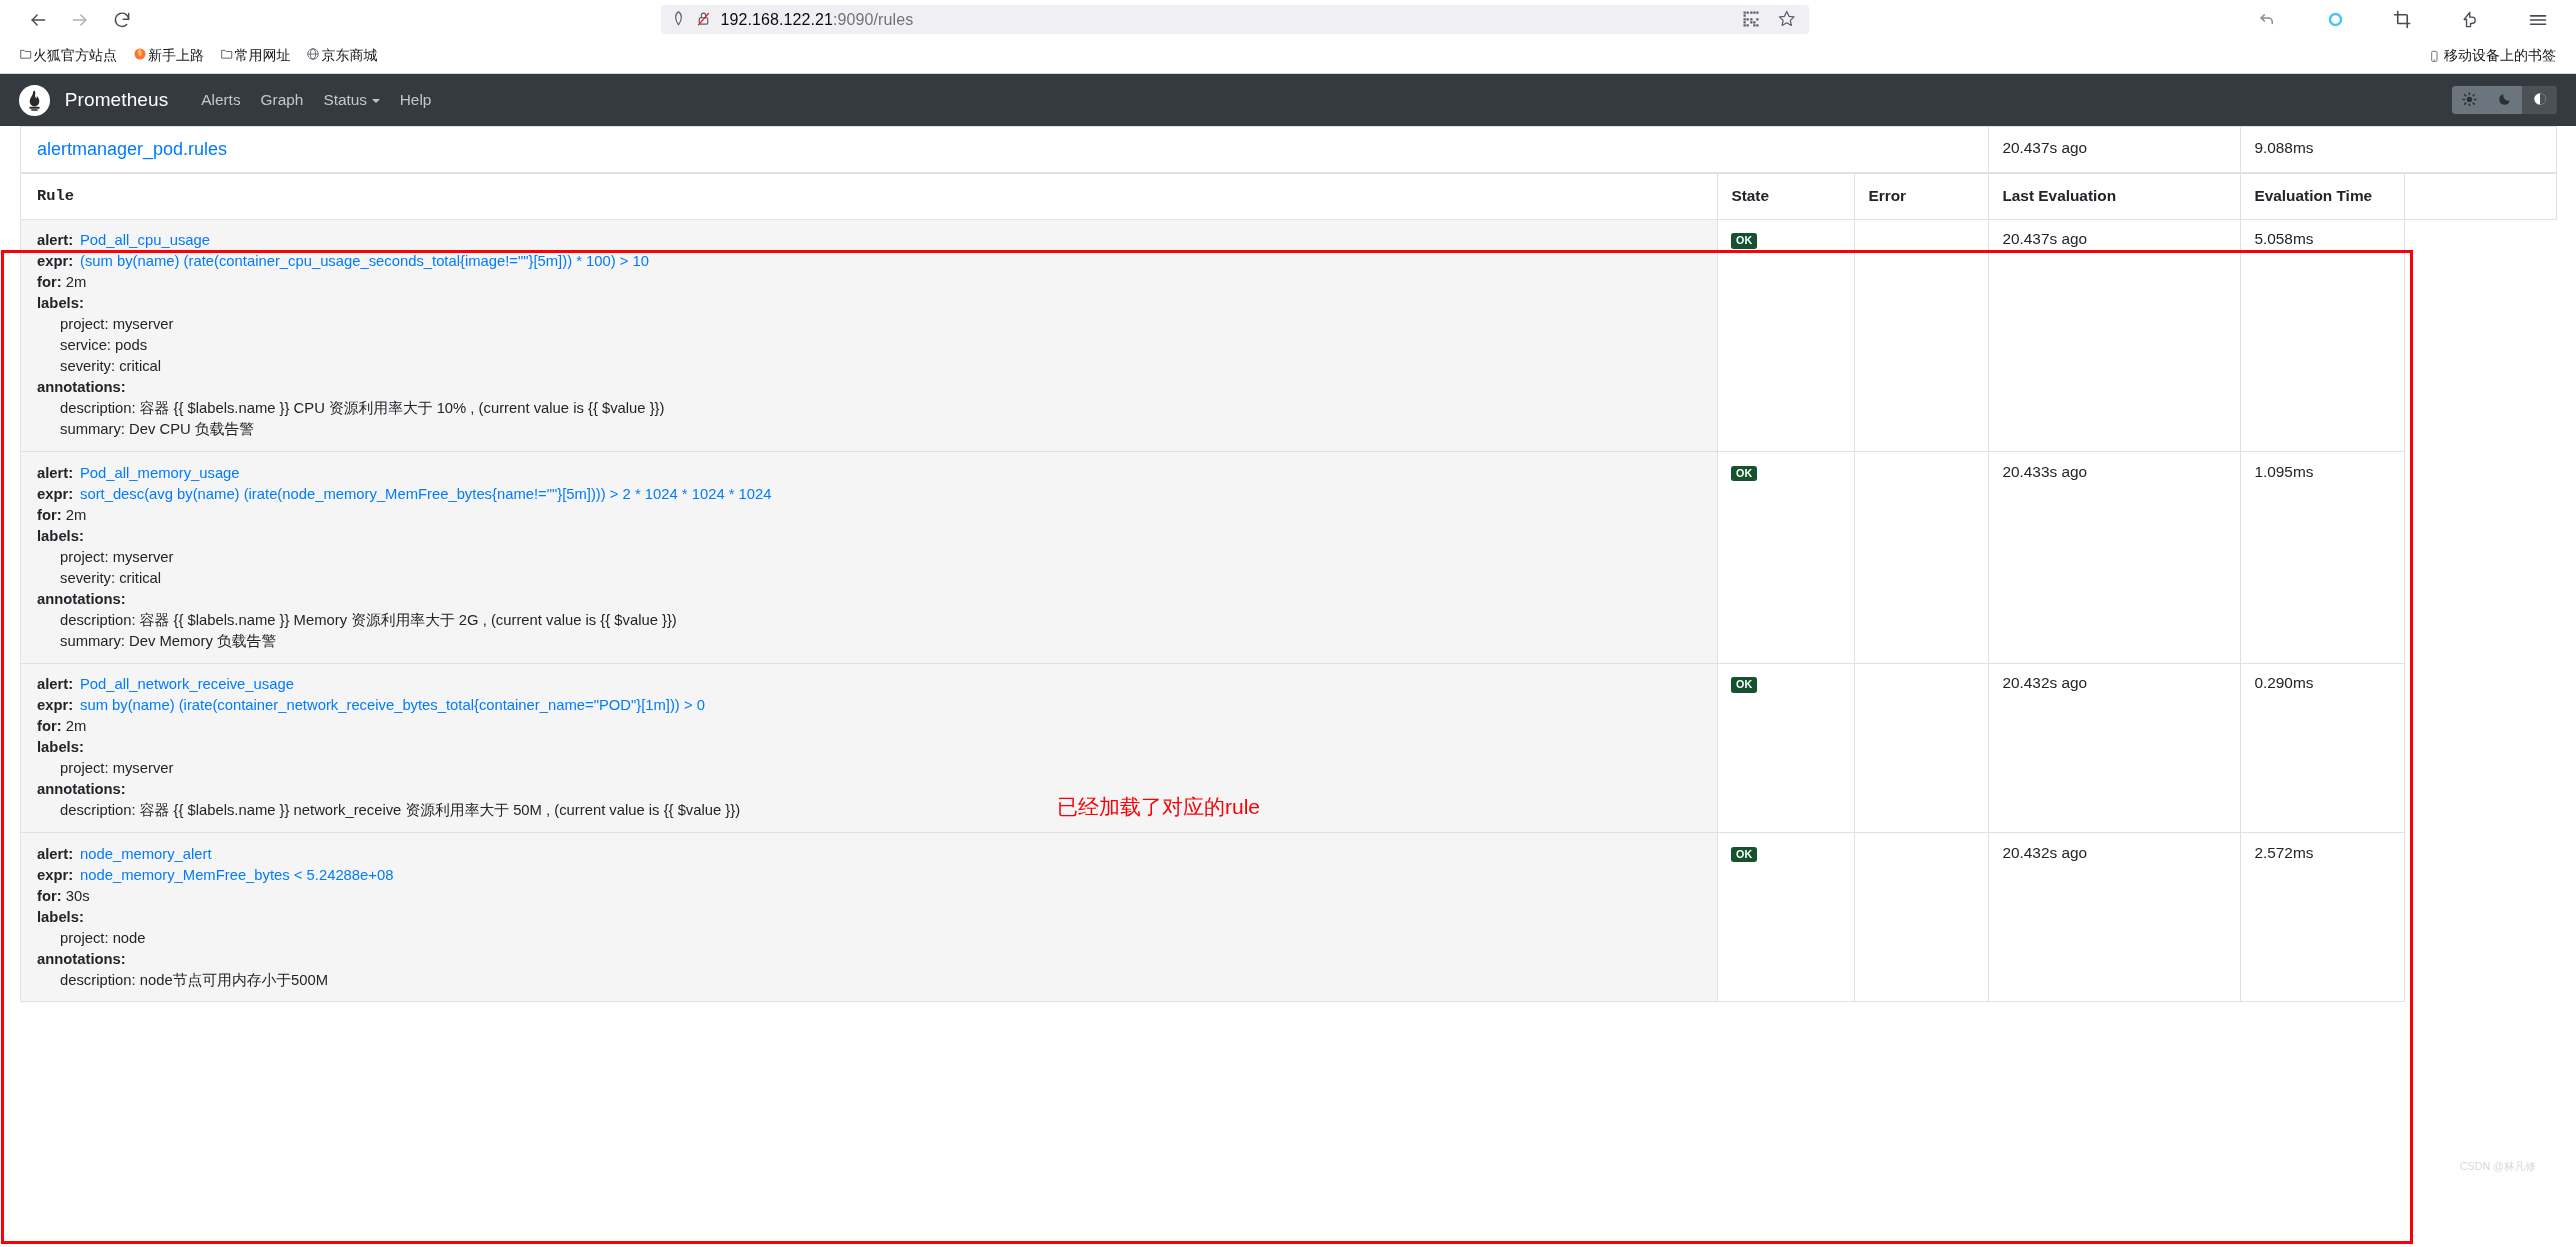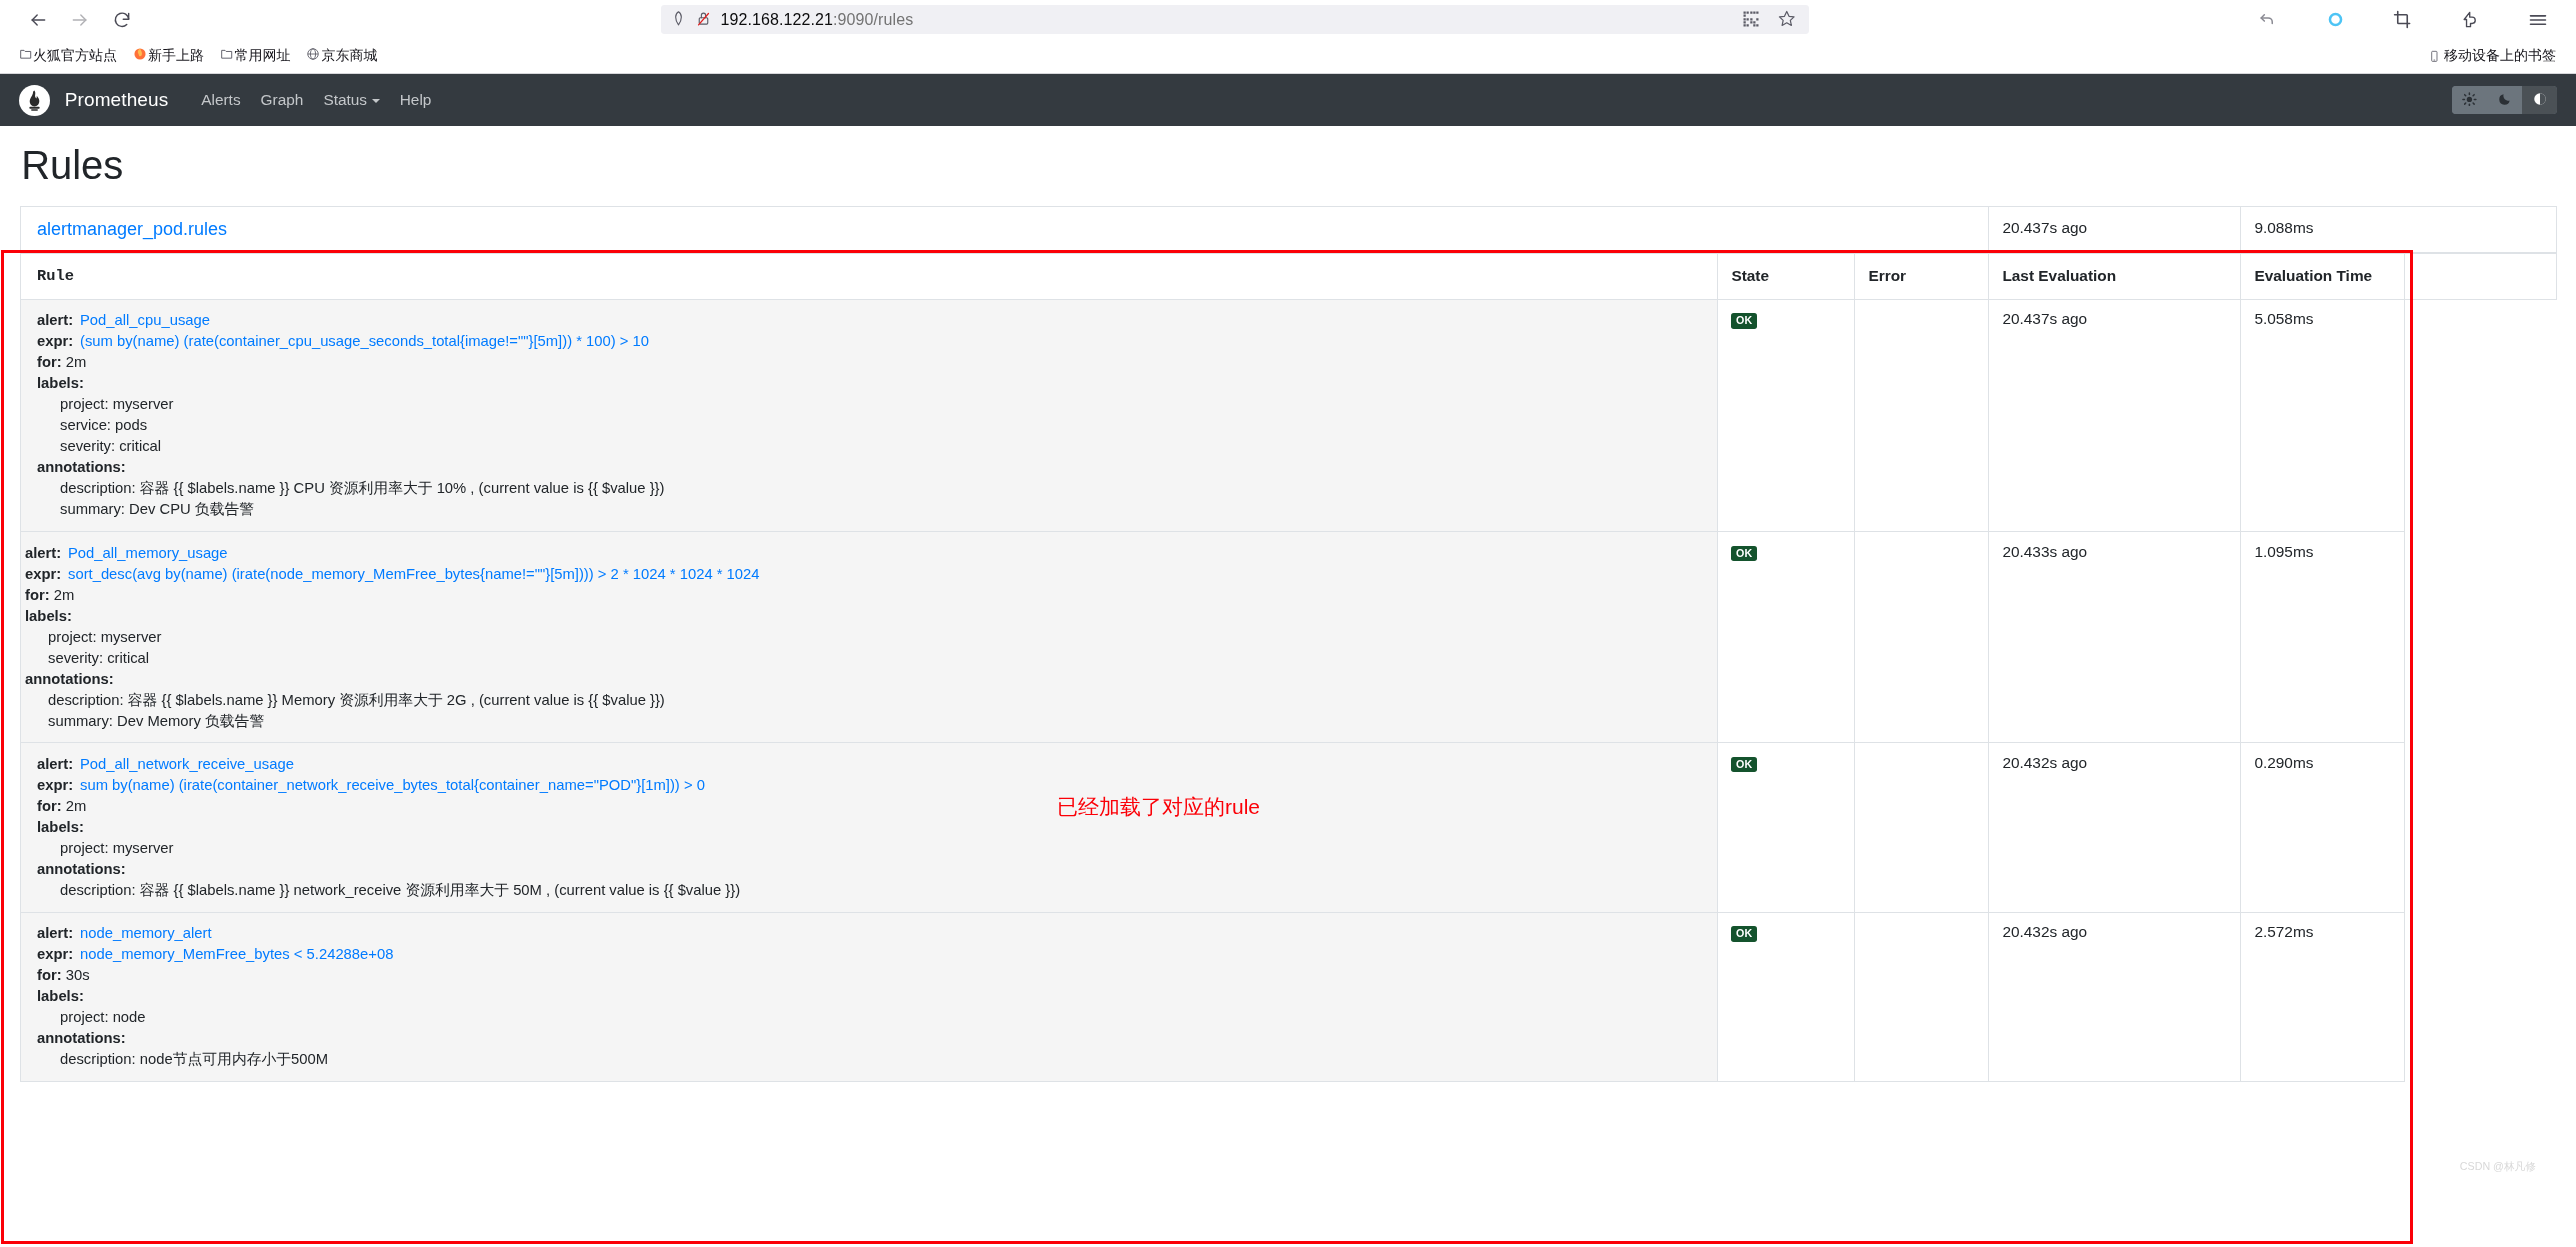--- a/index.html
+++ b/index.html
@@ -495,21 +495,20 @@
           <circle cx="12" cy="12" r="8.6" fill="#ffffff"></circle>
           <path d="M12 3.4 A8.6 8.6 0 0 1 12 20.6 Z" fill="#4b5156"></path>
         </svg>
       </span>
     </div>
   </div>
 </div>
 
 <div id="page">
 
-  <h1 id="page-title">Rules</h1>
 
   <table class="t" id="group-table">
     <colgroup>
       <col class="c-rule">
         <col class="c-state">
         <col class="c-error">
       <col class="c-last">
         <col class="c-eval">
         <col class="c-pad">
     </colgroup>
@@ -557,21 +556,21 @@
             <div class="kv-line indent">description: 容器 {{ $labels.name }} CPU 资源利用率大于 10% , (current value is {{ $value }})</div>
             <div class="kv-line indent">summary: Dev CPU 负载告警</div>
           </td>
           <td class="plain"><span class="badge-ok">OK</span></td>
           <td class="plain"></td>
           <td class="plain">20.437s ago</td>
           <td class="plain">5.058ms</td>
           <td class="plain" style="border-right: none; border-top: none; border-bottom: none;"></td>
         </tr>
         <tr class="rule-row">
-          <td style="padding-left: 4px;">
+          <td style="padding-left: 16px;">
             <div class="kv-line"><span class="k k-w">alert:</span><span class="lnk">Pod_all_memory_usage</span></div>
             <div class="kv-line"><span class="k k-w">expr:</span><span class="lnk">sort_desc(avg by(name) (irate(node_memory_MemFree_bytes{name!=""}[5m]))) &gt; 2 * 1024 * 1024 * 1024</span></div>
             <div class="kv-line"><span class="k">for:</span> <span>2m</span></div>
             <div class="kv-line"><span class="k">labels:</span></div>
             <div class="kv-line indent">project: myserver</div>
             <div class="kv-line indent">severity: critical</div>
             <div class="kv-line"><span class="k">annotations:</span></div>
             <div class="kv-line indent">description: 容器 {{ $labels.name }} Memory 资源利用率大于 2G , (current value is {{ $value }})</div>
             <div class="kv-line indent">summary: Dev Memory 负载告警</div>
           </td>

